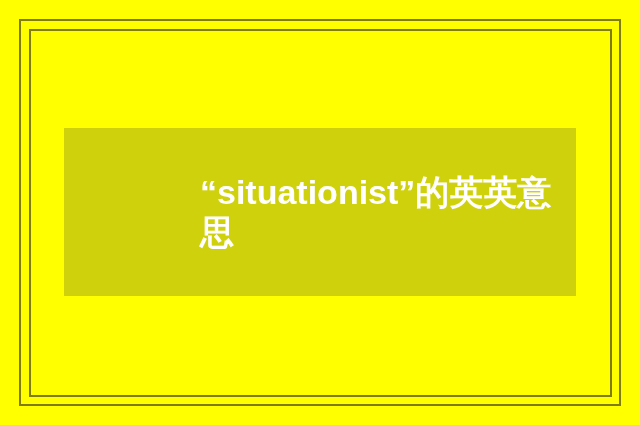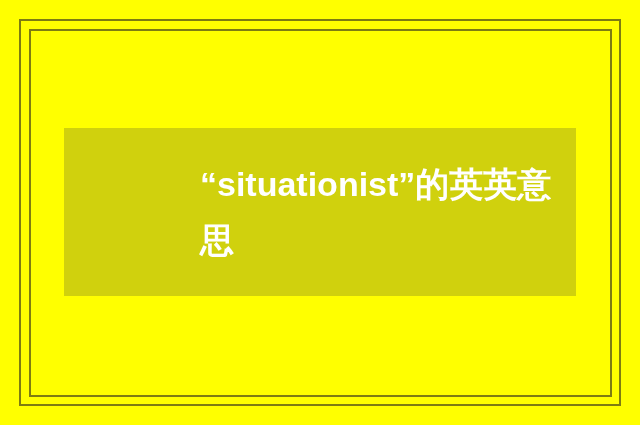--- a/index.html
+++ b/index.html
@@ -54,21 +54,21 @@
     box-sizing: border-box;
     display: flex;
     flex-direction: column;
     justify-content: center;
   }
 
   .panel-title {
     color: #ffffff;
     font-weight: bold;
     font-size: 34px;
-    line-height: 56px;
+    line-height: 40px;
     letter-spacing: 0px;
     padding-left: 136px;
     padding-right: 11px;
     margin: 0;
     white-space: pre-wrap;
     word-break: break-all;
     text-align: left;
   }
 </style>
 </head>

